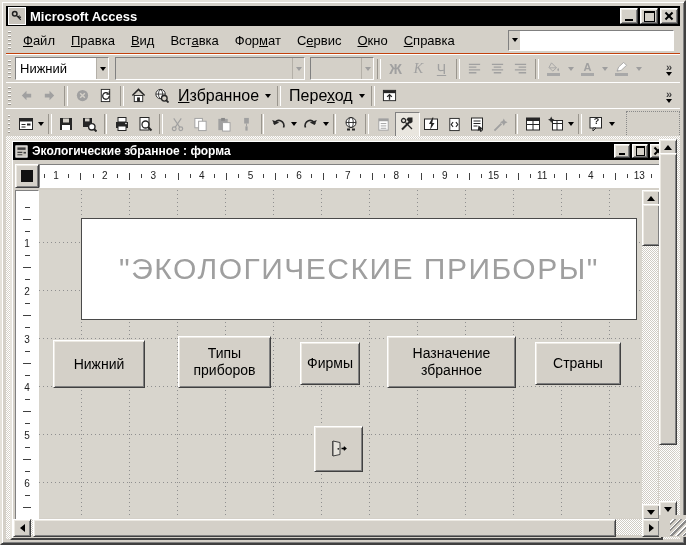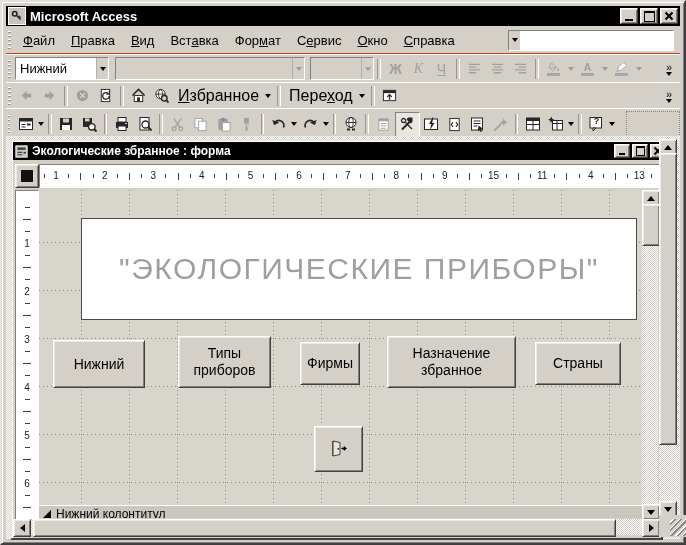--- a/index.html
+++ b/index.html
@@ -621,26 +621,20 @@
                 <div class="form-btn pos4">Страны</div>
               </div>
           <div class="exitbtn">
             <svg width="20" height="20" viewBox="0 0 20 20">
                   <path d="M4 2 v15" stroke="#404040" stroke-width="1.6"></path>
                   <path d="M4 2 L11 3.5 V15.5 L4 17 z" fill="#e6e3dc" stroke="#404040"></path>
                   <circle cx="9.3" cy="9.8" r=".9" fill="#202020"></circle>
                   <path d="M12.5 9.5 h4 M14.8 7.8 L16.8 9.5 l-2 1.7" fill="none" stroke="#000" stroke-width="1.4"></path>
                 </svg>
           </div>
-          <div class="section-bar">
-            <svg width="10" height="10" viewBox="0 0 10 10" style="margin-left:3px;">
-                  <path d="M1 9 L9 9 L9 1 z" fill="#000"></path>
-                </svg>
-            <span class="t">Нижний колонтитул</span>
-          </div>
         </div>
 
         <div class="doc-vscroll sb-track">
           <span class="sb-btn raised" style="left:0;top:0;width:16px;height:14px;">
                 <span class="tri-up"></span>
               </span>
           <span class="thumb raised" style="left:0;top:14px;width:16px;height:40px;"></span>
           <span class="sb-btn raised" style="left:0;top:314px;width:16px;height:14px;">
                 <span class="tri-down"></span>
               </span>

